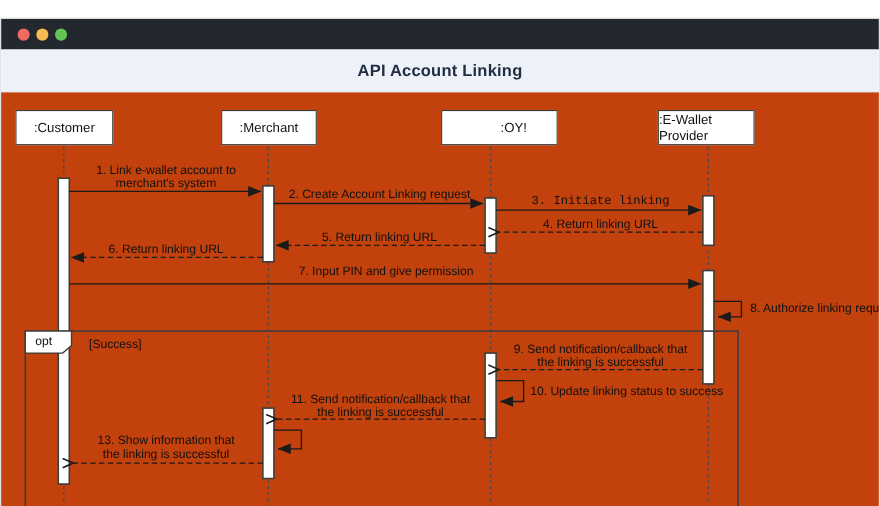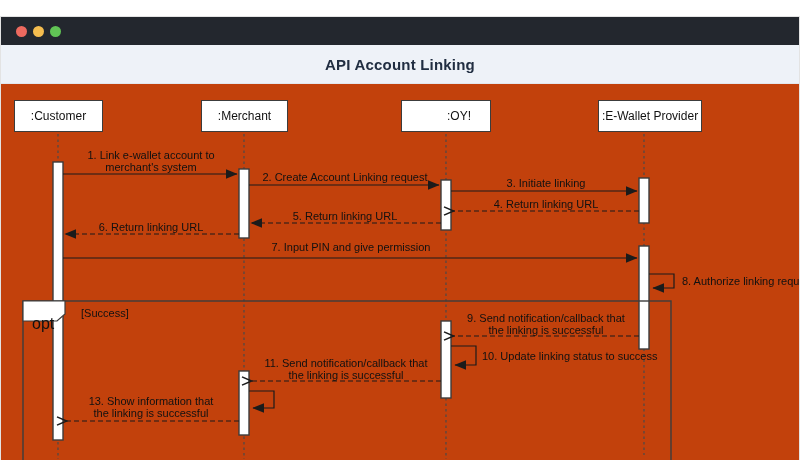--- a/index.html
+++ b/index.html
@@ -14,26 +14,26 @@
   .header { height:38px; background:#eef2f8; border-bottom:1px solid #e2e7ee;
             display:flex; align-items:center; justify-content:center; }
   .title { font-size:15px; font-weight:bold; color:#212e42; letter-spacing:.2px; }
   .diagram { position:relative; height:391px; background:#c2410c; }
   .diagram svg { position:absolute; left:0; top:0; }
   .actor { position:absolute; top:16px; height:32px; background:#fff; border:1.6px solid #3c3c3c;
            display:flex; align-items:center; justify-content:center;
            font-size:12px; color:#111; box-sizing:border-box; }
   .actor-c { left:13px;  width:89px; }
   .actor-m { left:200px; width:87px;text-align:center; }
-  .actor-o { left:400px; width:90px;padding-left:26px; }
-  .actor-e { left:597px; width:104px; }
+  .actor-o { left:400px; width:106px;padding-left:26px; }
+  .actor-e { left:597px; width:88px; }
   .msg-label { position:absolute; font-size:11px; line-height:12px; color:#111;
                text-align:center; white-space:pre-line; }
   .msg-label.lft { text-align:left; white-space:nowrap; }
-  .frag-op { position:absolute; left:31px; top:221px; font-size:16px; color:#111;margin-top:10px; }
+  .frag-op { position:absolute; left:31px; top:221px; font-size:11px; color:#111; }
   .frag-guard { position:absolute; left:80px; top:223px; font-size:11px; color:#111; }
 </style>
 </head>
 <body>
 
 <div class="window">
 
   <div class="titlebar">
     <span class="dot red"></span>
     <span class="dot yellow"></span>
@@ -105,21 +105,21 @@
     <div class="actor actor-e">
         <span>:E-Wallet Provider</span>
       </div>
 
     <div class="frag-op">opt</div>
     <div class="frag-guard">[Success]</div>
 
     <div class="msg-label" style="left:70px;  top:65px;  width:160px;text-align:center;">1. Link e-wallet account to
 merchant's system</div>
     <div class="msg-label" style="left:258px; top:87px;  width:172px;">2. Create Account Linking request</div>
-    <div class="msg-label" style="left:465px; top:93px;  width:160px;">3. Initiate linking</div>
+    <div class="msg-label" style="left:465px; top:93px;  width:160px;font-family:Liberation Mono, monospace;">3. Initiate linking</div>
     <div class="msg-label" style="left:465px; top:114px; width:160px;">4. Return linking URL</div>
     <div class="msg-label" style="left:264px; top:126px; width:160px;">5. Return linking URL</div>
     <div class="msg-label" style="left:70px;  top:137px; width:160px;">6. Return linking URL</div>
     <div class="msg-label" style="left:255px; top:157px; width:190px;">7. Input PIN and give permission</div>
     <div class="msg-label lft" style="left:681px; top:191px;">8. Authorize linking request</div>
     <div class="msg-label" style="left:455px; top:228px; width:180px;">9. Send notification/callback that
 the linking is successful</div>
     <div class="msg-label lft" style="left:481px; top:266px;">10. Update linking status to success</div>
     <div class="msg-label" style="left:255px; top:273px; width:180px;">11. Send notification/callback that
 the linking is successful</div>

